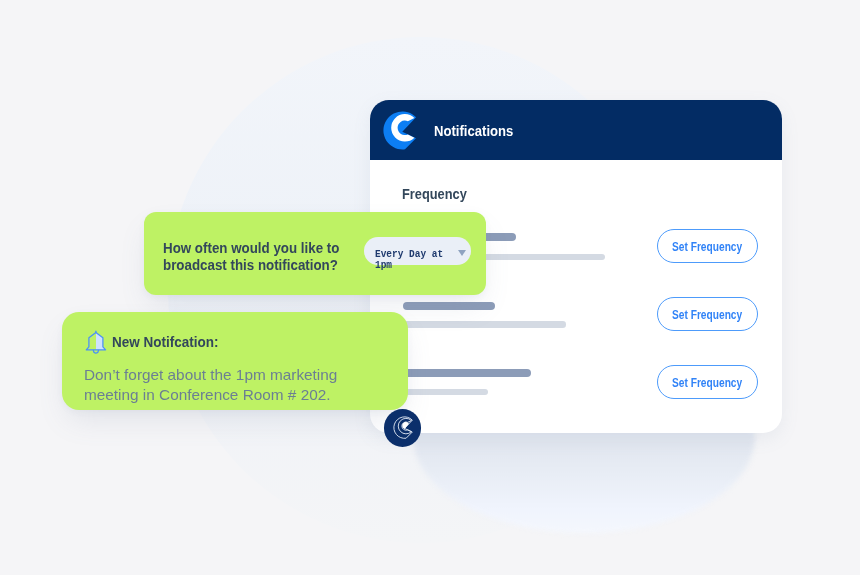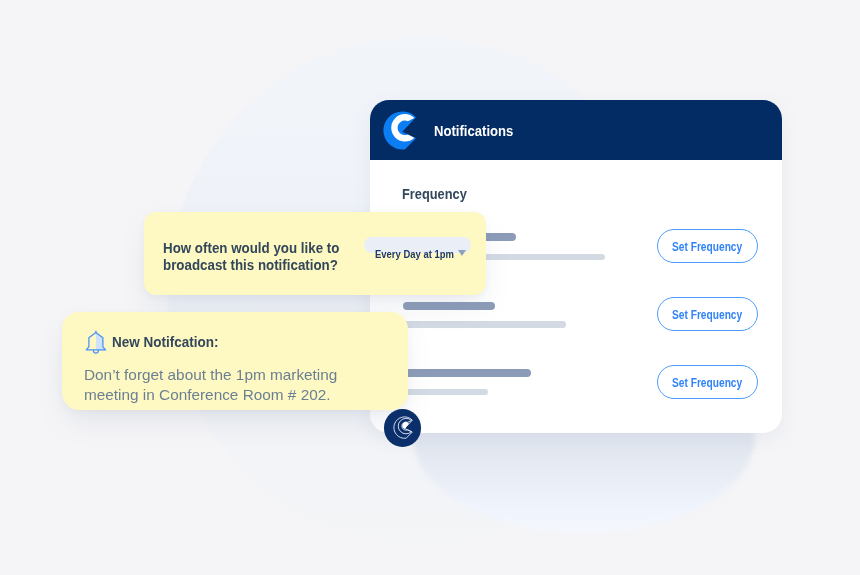--- a/index.html
+++ b/index.html
@@ -35,28 +35,28 @@
   .bar.light{background:#d4dae3;height:6.5px;border-radius:3.25px;}
 
   
   .btn{position:absolute;width:101px;height:34px;border-radius:17px;
        border:1.35px solid #4d9bfb;background:#fff;color:#3183f7;
        box-sizing:border-box;}
   .btn span{position:absolute;left:14.0px;top:10.0px;white-space:nowrap;font-size:13.1px;font-weight:700;
        line-height:13.1px;transform:scaleX(.778);transform-origin:0 0;}
 
   
-  .fcard{position:absolute;background:#fef9c3;border-radius:16px;
+  .fcard{position:absolute;background:#bef264;border-radius:16px;
          box-shadow:0 14px 30px -6px rgba(110,125,155,.16),0 2px 6px rgba(110,125,155,.06);}
   .qcard{left:137.2px;top:211.7px;width:342.1px;height:83.3px;border-radius:12px;}
   .qtext{position:absolute;left:18.4px;top:27.9px;font-size:14.5px;white-space:nowrap;
          font-weight:700;color:#33475b;line-height:17.8px;
          transform:scaleX(.920);transform-origin:0 0;}
-  .pill{position:absolute;left:219.5px;top:25px;width:107.5px;height:16px;
-        border-radius:14px;background:#eaeff7;}
+  .pill{position:absolute;left:219.5px;top:25px;width:107.5px;height:28px;
+        border-radius:14px;background:#eaeff7;font-family:Liberation Mono, monospace;}
   .pill-text{position:absolute;left:11.1px;top:12.5px;font-size:10.8px;font-weight:700;
              color:#1f3a6e;line-height:10.8px;transform:scaleX(.876);transform-origin:0 0;}
   .caret{position:absolute;left:94.6px;top:13.8px;width:0;height:0;
          border-left:4px solid transparent;border-right:4px solid transparent;
          border-top:6px solid #8fa3c0;}
 
   .ncard{left:54.9px;top:311.7px;width:345.8px;height:98px;border-radius:17px;}
   .bell{position:absolute;left:22px;top:18px;width:24px;height:25px;}
   .nhead{position:absolute;left:49.8px;top:23.4px;font-size:14.25px;font-weight:700;
          color:#33475b;line-height:14.25px;transform:scaleX(.947);transform-origin:0 0;}

